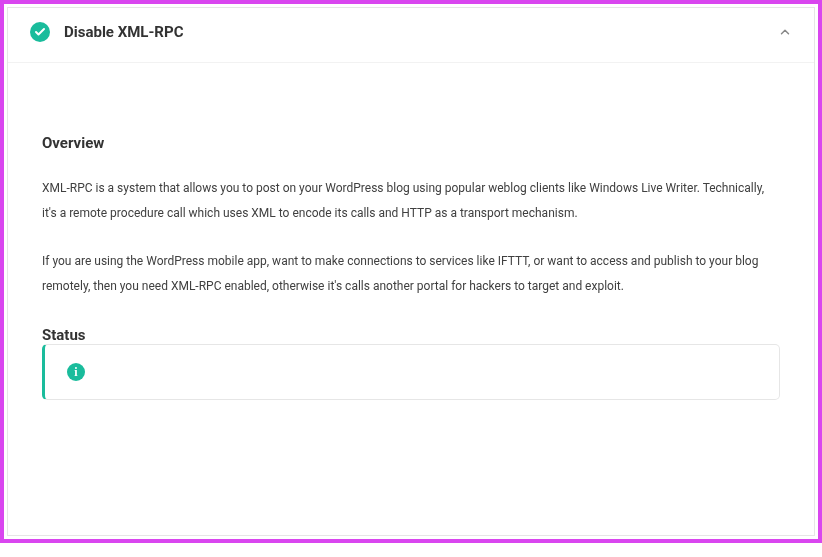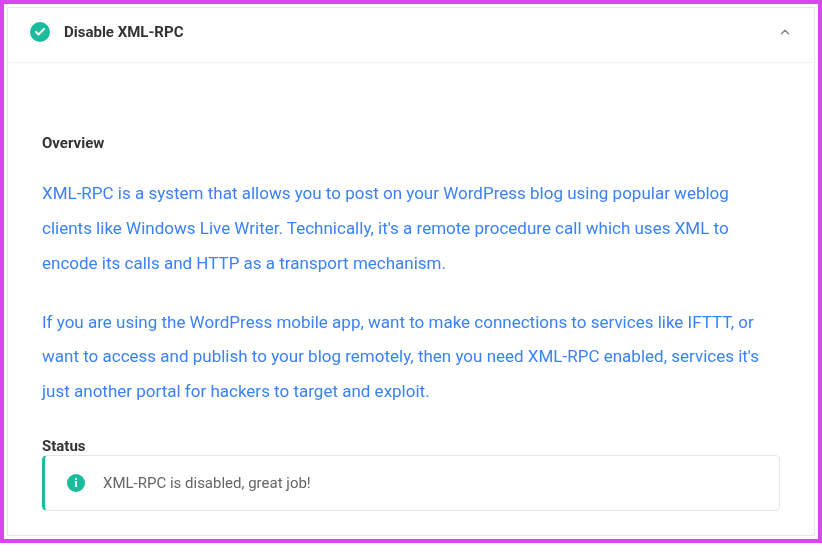--- a/index.html
+++ b/index.html
@@ -67,23 +67,23 @@
     overflow: hidden;
   }
   .section-heading {
     font-weight: 700;
     font-size: 15px;
     color: #333;
     margin-bottom: 24px;
     margin-top: 41px;
   }
   .body-text {
-    font-size: 17px;
+    font-size: 12px;
     line-height: 2.05;
-    color: #3b82f6;
+    color: #404040;
     margin-bottom: 24px;
   }
   .status-heading {
     font-weight: 700;
     font-size: 15px;
     color: #333;
     margin-top: 28px;
     margin-bottom: 0;
   }
   .status-box {
@@ -129,21 +129,20 @@
       <span class="panel-title">Disable XML-RPC</span>
       <span class="chevron">
         <svg viewBox="0 0 24 24" fill="none" stroke="currentColor" stroke-width="2.5" stroke-linecap="round" stroke-linejoin="round">
             <polyline points="18 15 12 9 6 15"></polyline>
           </svg>
       </span>
     </div>
     <div class="panel-body">
       <div class="section-heading">Overview</div>
       <div class="body-text">XML-RPC is a system that allows you to post on your WordPress blog using popular weblog clients like Windows Live Writer. Technically, it's a remote procedure call which uses XML to encode its calls and HTTP as a transport mechanism.</div>
-      <div class="body-text">If you are using the WordPress mobile app, want to make connections to services like IFTTT, or want to access and publish to your blog remotely, then you need XML-RPC enabled, services it's just another portal for hackers to target and exploit.</div>
+      <div class="body-text">If you are using the WordPress mobile app, want to make connections to services like IFTTT, or want to access and publish to your blog remotely, then you need XML-RPC enabled, otherwise it's calls another portal for hackers to target and exploit.</div>
       <div class="status-heading">Status</div>
       <div class="status-box">
         <span class="info-icon">i</span>
-        <span class="status-text">XML-RPC is disabled, great job!</span>
       </div>
     </div>
   </div>
 </div>
 
 </body></html>

